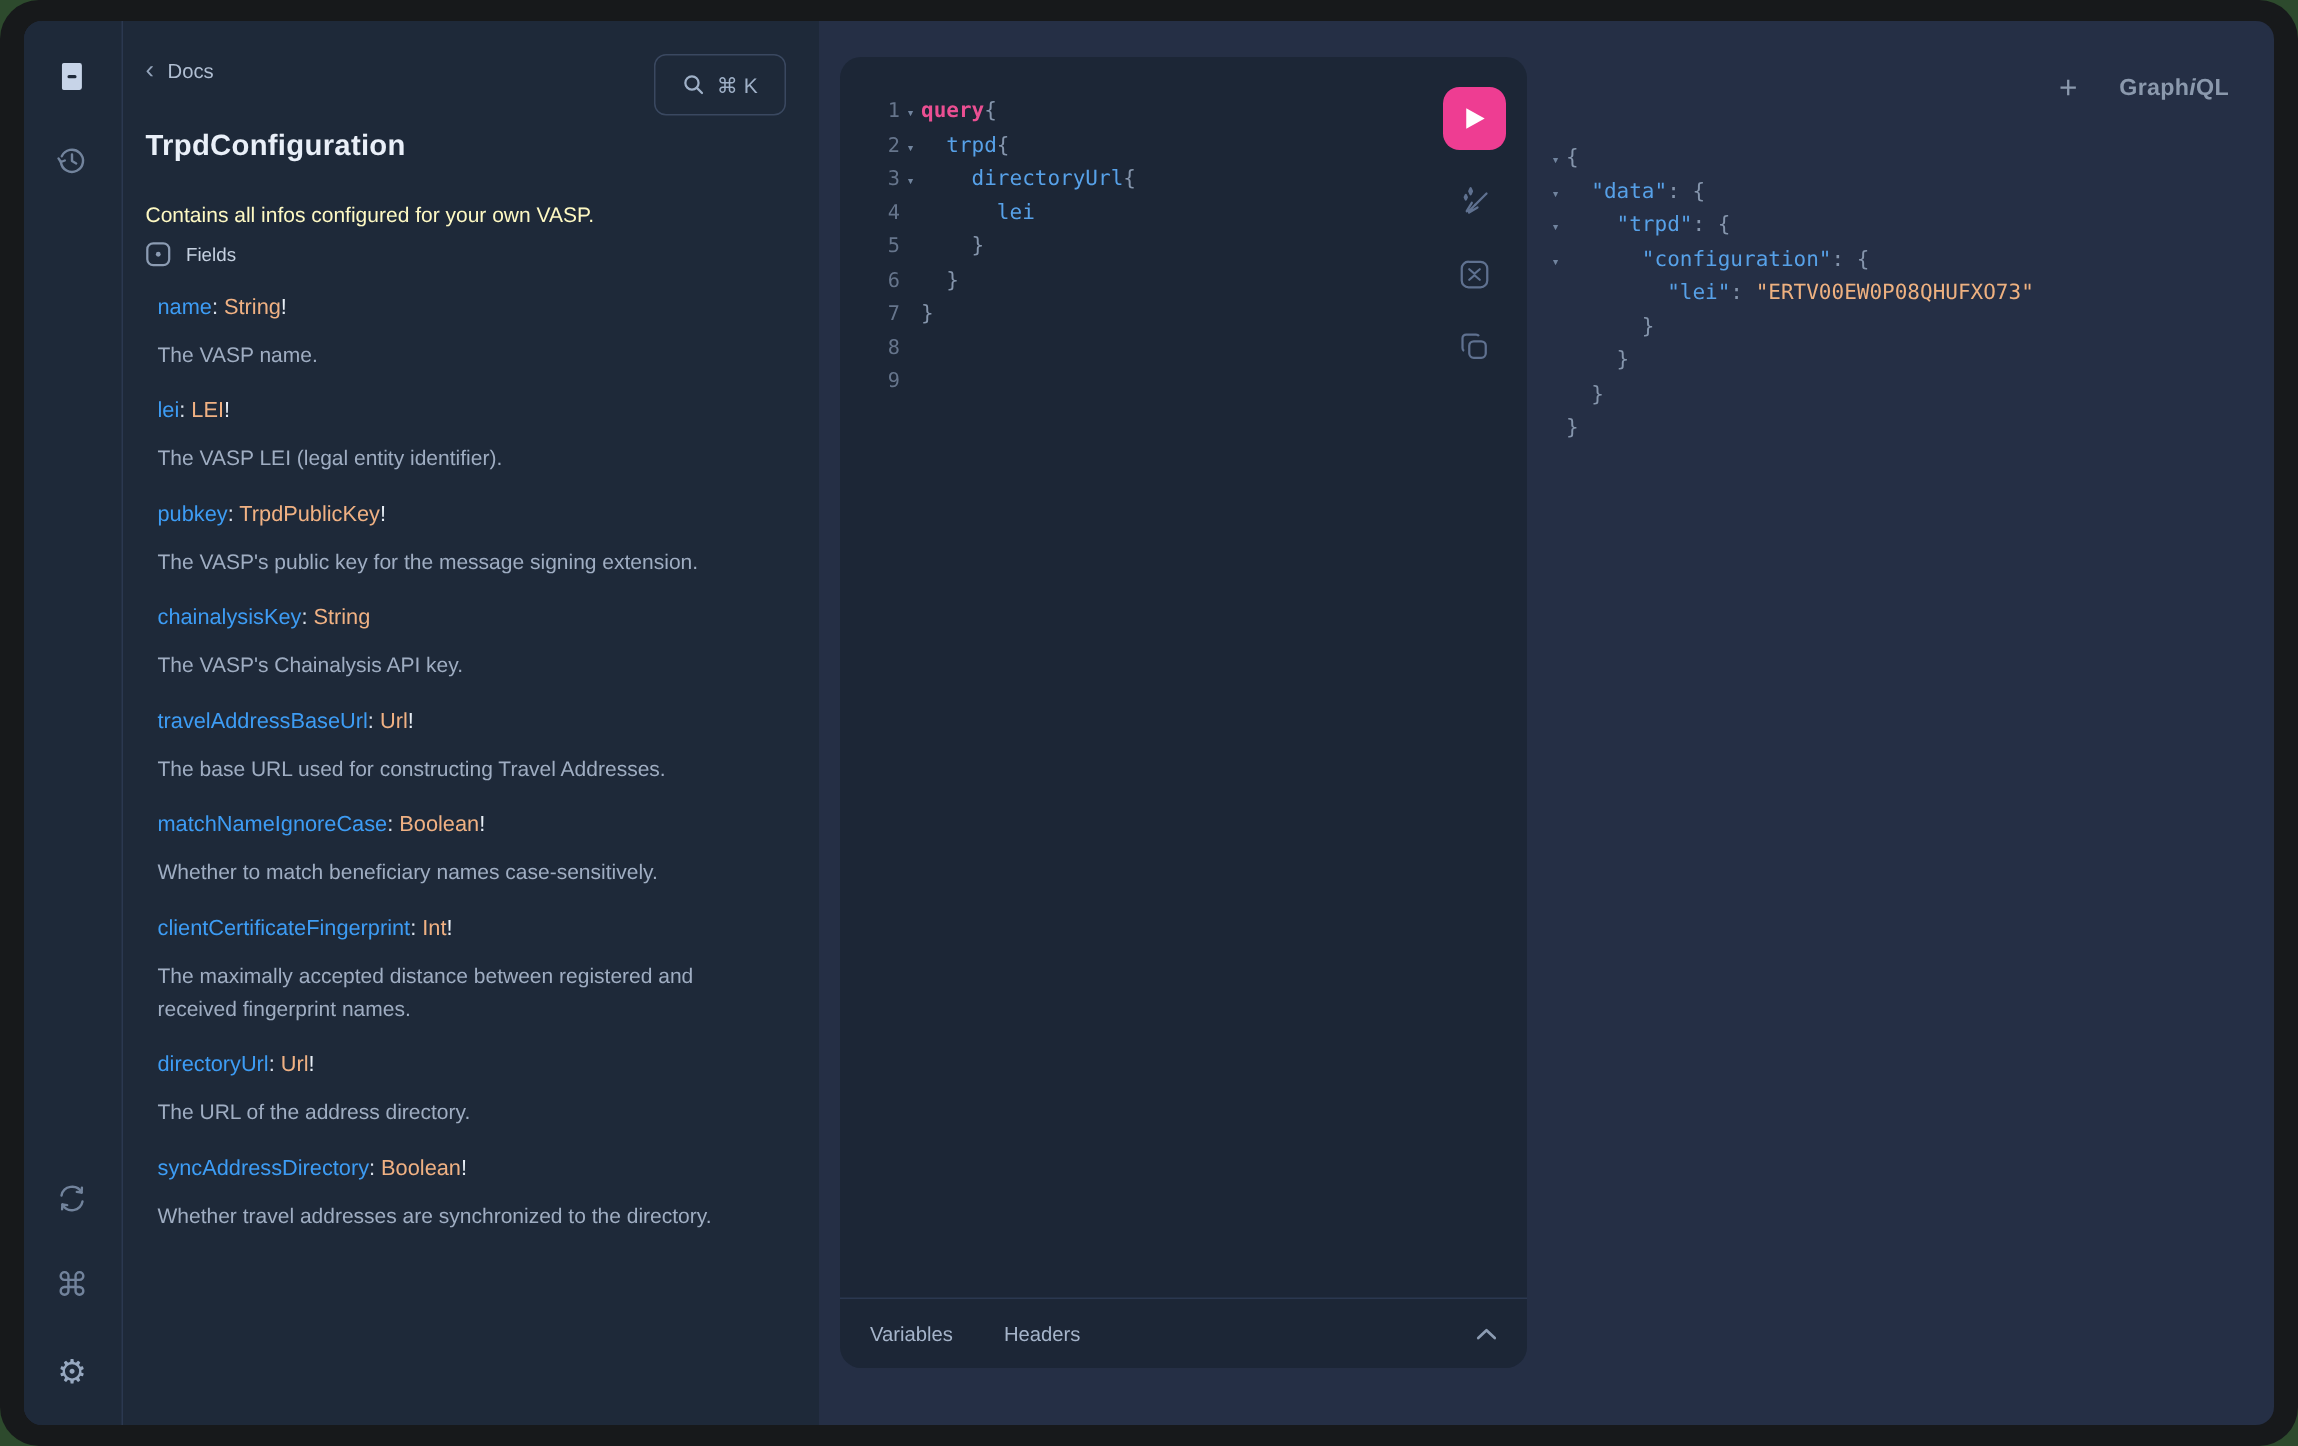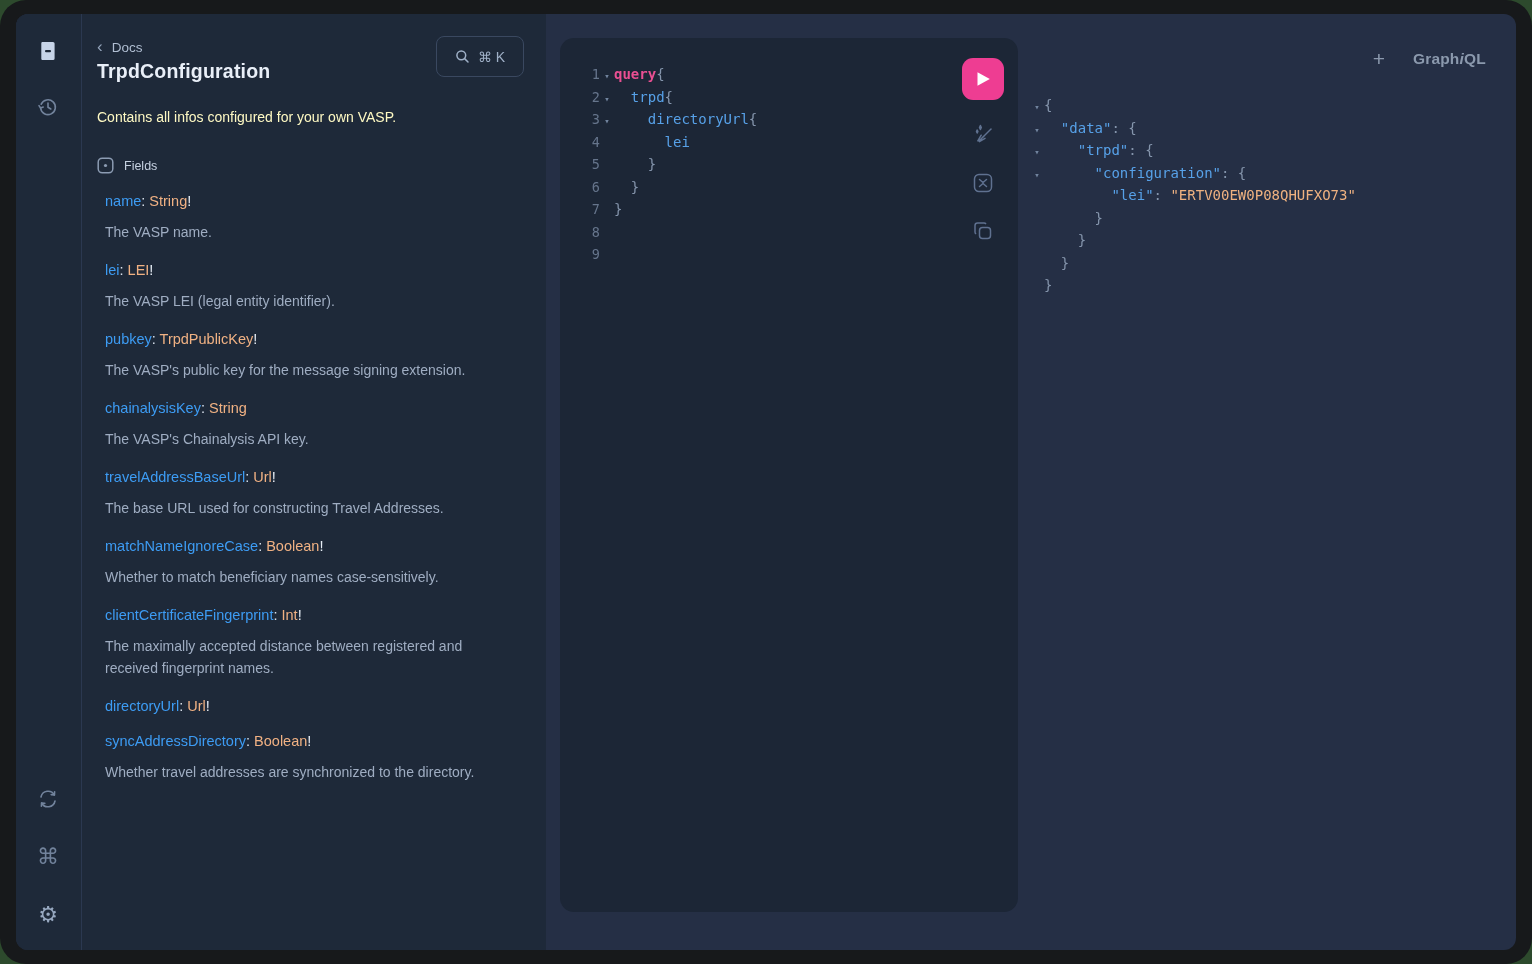--- a/index.html
+++ b/index.html
@@ -20,23 +20,23 @@
   .sb-top{top:22px;gap:26px;}
   .sb-bottom{bottom:20px;gap:28px;}
   .sb-btn{width:30px;height:30px;display:flex;align-items:center;justify-content:center;cursor:pointer;}
   .glyph{font-size:22px;color:#72839c;line-height:1;}
   .glyph.bright{color:#97a8c0;}
   
   .docs{position:absolute;left:65px;top:0;bottom:0;width:465px;box-sizing:border-box;
         padding:26px 20px 0 16px;overflow:hidden;}
   .breadcrumb{display:flex;align-items:center;gap:9px;color:#b0bed2;font-size:13.5px;cursor:pointer;width:max-content;}
   .crumb-chevron{font-size:17px;line-height:1;color:#93a3ba;margin-top:-2px;}
-  .docs-title{margin-top:5px;font-size:19.5px;font-weight:bold;color:#e9eff8;letter-spacing:.2px;}
+  .docs-title{margin-top:31px;font-size:19.5px;font-weight:bold;color:#e9eff8;letter-spacing:.2px;}
   .docs-desc{margin-top:26px;font-size:14px;color:#fef9c3;}
-  .fields-header{margin-top:32px;display:flex;align-items:center;gap:10px;font-size:12.5px;color:#c6d1e1;}
+  .fields-header{margin-top:10px;display:flex;align-items:center;gap:10px;font-size:12.5px;color:#c6d1e1;}
   .fields-list{margin-top:19px;padding-left:8px;}
   .field{margin-bottom:19px;}
   .field-sig{font-size:14.5px;margin-bottom:12px;cursor:pointer;width:max-content;}
   .f-name{color:#3d9cf4;}
   .f-colon{color:#d9e1ec;}
   .f-type{color:#f0b183;}
   .f-bang{color:#e6edf5;}
   .field-desc{font-size:14px;color:#9fadc2;line-height:22px;max-width:396px;}
   .search-box{
     position:absolute;top:22px;right:22px;width:88px;height:41px;box-sizing:border-box;
@@ -180,20 +180,21 @@
             <div class="field">
               <div class="field-sig"><span class="f-name">matchNameIgnoreCase</span><span class="f-colon">: </span><span class="f-type">Boolean</span><span class="f-bang">!</span></div>
               <div class="field-desc">Whether to match beneficiary names case-sensitively.</div>
             </div>
             <div class="field">
               <div class="field-sig"><span class="f-name">clientCertificateFingerprint</span><span class="f-colon">: </span><span class="f-type">Int</span><span class="f-bang">!</span></div>
               <div class="field-desc">The maximally accepted distance between registered and received fingerprint names.</div>
             </div>
             <div class="field">
               <div class="field-sig"><span class="f-name">directoryUrl</span><span class="f-colon">: </span><span class="f-type">Url</span><span class="f-bang">!</span></div>
+              <div class="field-desc">The URL of the address directory.</div>
             </div>
             <div class="field">
               <div class="field-sig"><span class="f-name">syncAddressDirectory</span><span class="f-colon">: </span><span class="f-type">Boolean</span><span class="f-bang">!</span></div>
               <div class="field-desc">Whether travel addresses are synchronized to the directory.</div>
             </div>
           </div>
       </div>
     </div>
 
     <div class="editor-container">
@@ -275,20 +276,29 @@
         <div class="tool-btn">
           <span>
             <svg width="24" height="24" viewBox="0 0 24 24" fill="none" stroke="#5f7190" stroke-width="1.5" stroke-linejoin="round">
               <rect x="8.5" y="8.5" width="11" height="11" rx="3"></rect>
               <path d="M5 15 a2.5 2.5 0 0 1-1-2 V6.5 A2.5 2.5 0 0 1 6.5 4 H13 a2.5 2.5 0 0 1 2 1"></path>
             </svg>
           </span>
         </div>
       </div>
 
+      <div class="editor-footer">
+        <span class="footer-tab">Variables</span>
+        <span class="footer-tab">Headers</span>
+        <span class="footer-chevron">
+          <svg width="14" height="9" viewBox="0 0 14 9" fill="none" stroke="#8c9cb3" stroke-width="1.8" stroke-linecap="round" stroke-linejoin="round">
+            <path d="M1.5 7 L7 1.8 L12.5 7"></path>
+          </svg>
+        </span>
+      </div>
     </div>
 
     <div class="response">
         <div class="cl">
           <span class="fold">▾</span>
           <span class="codeln" style="padding-left: 0ch;"><span class="tok-pun">{</span></span>
         </div>
         <div class="cl">
           <span class="fold">▾</span>
           <span class="codeln" style="padding-left: 2ch;"><span class="tok-key">"data"</span><span class="tok-pun">: {</span></span>

